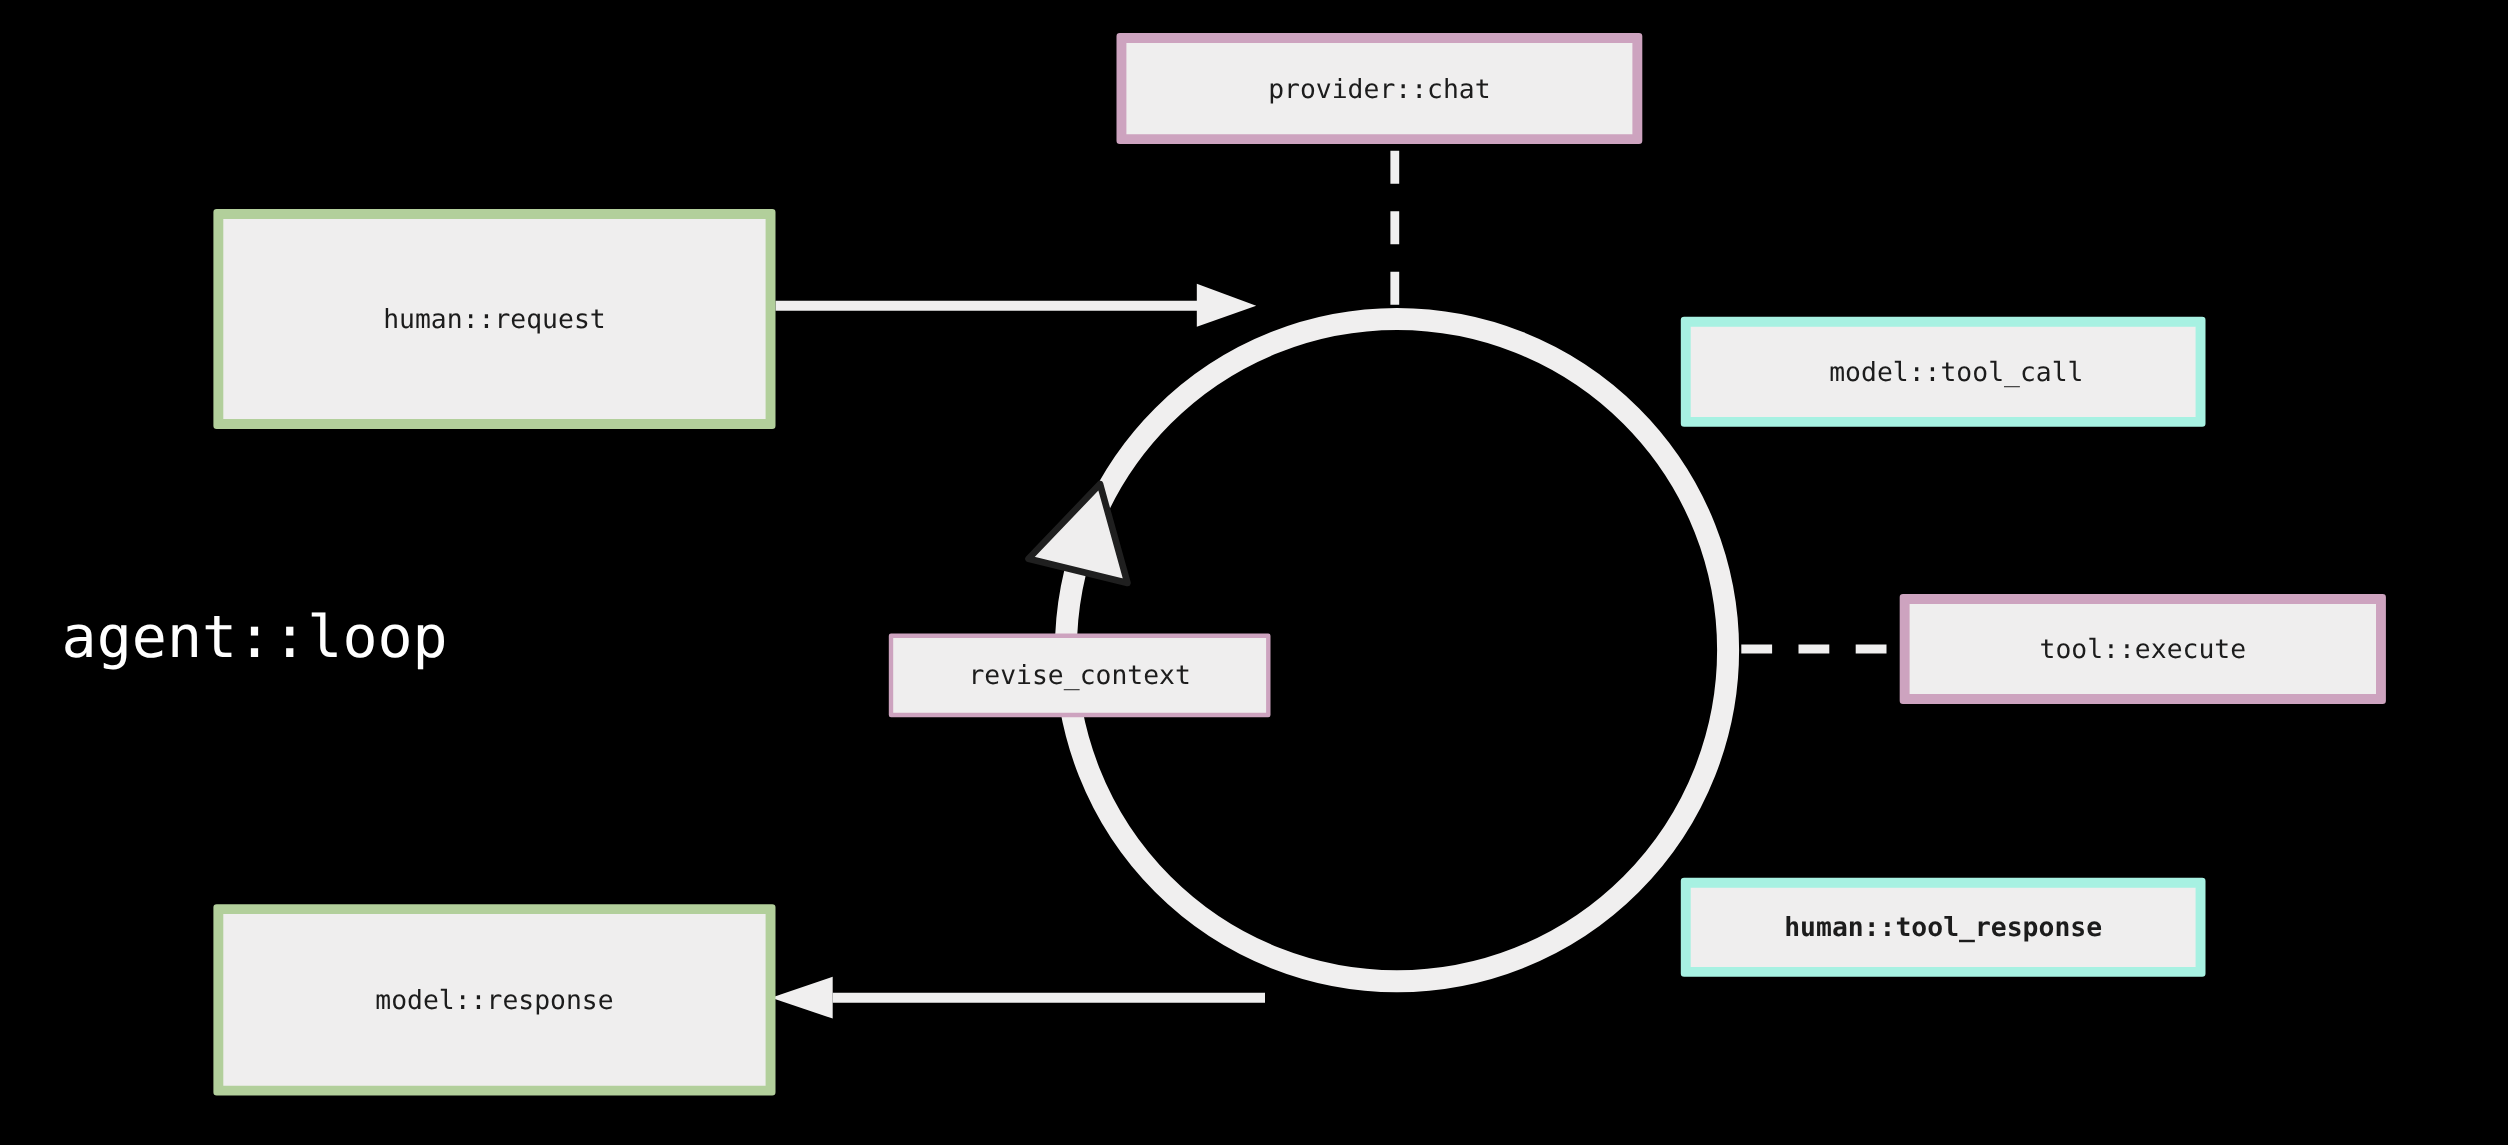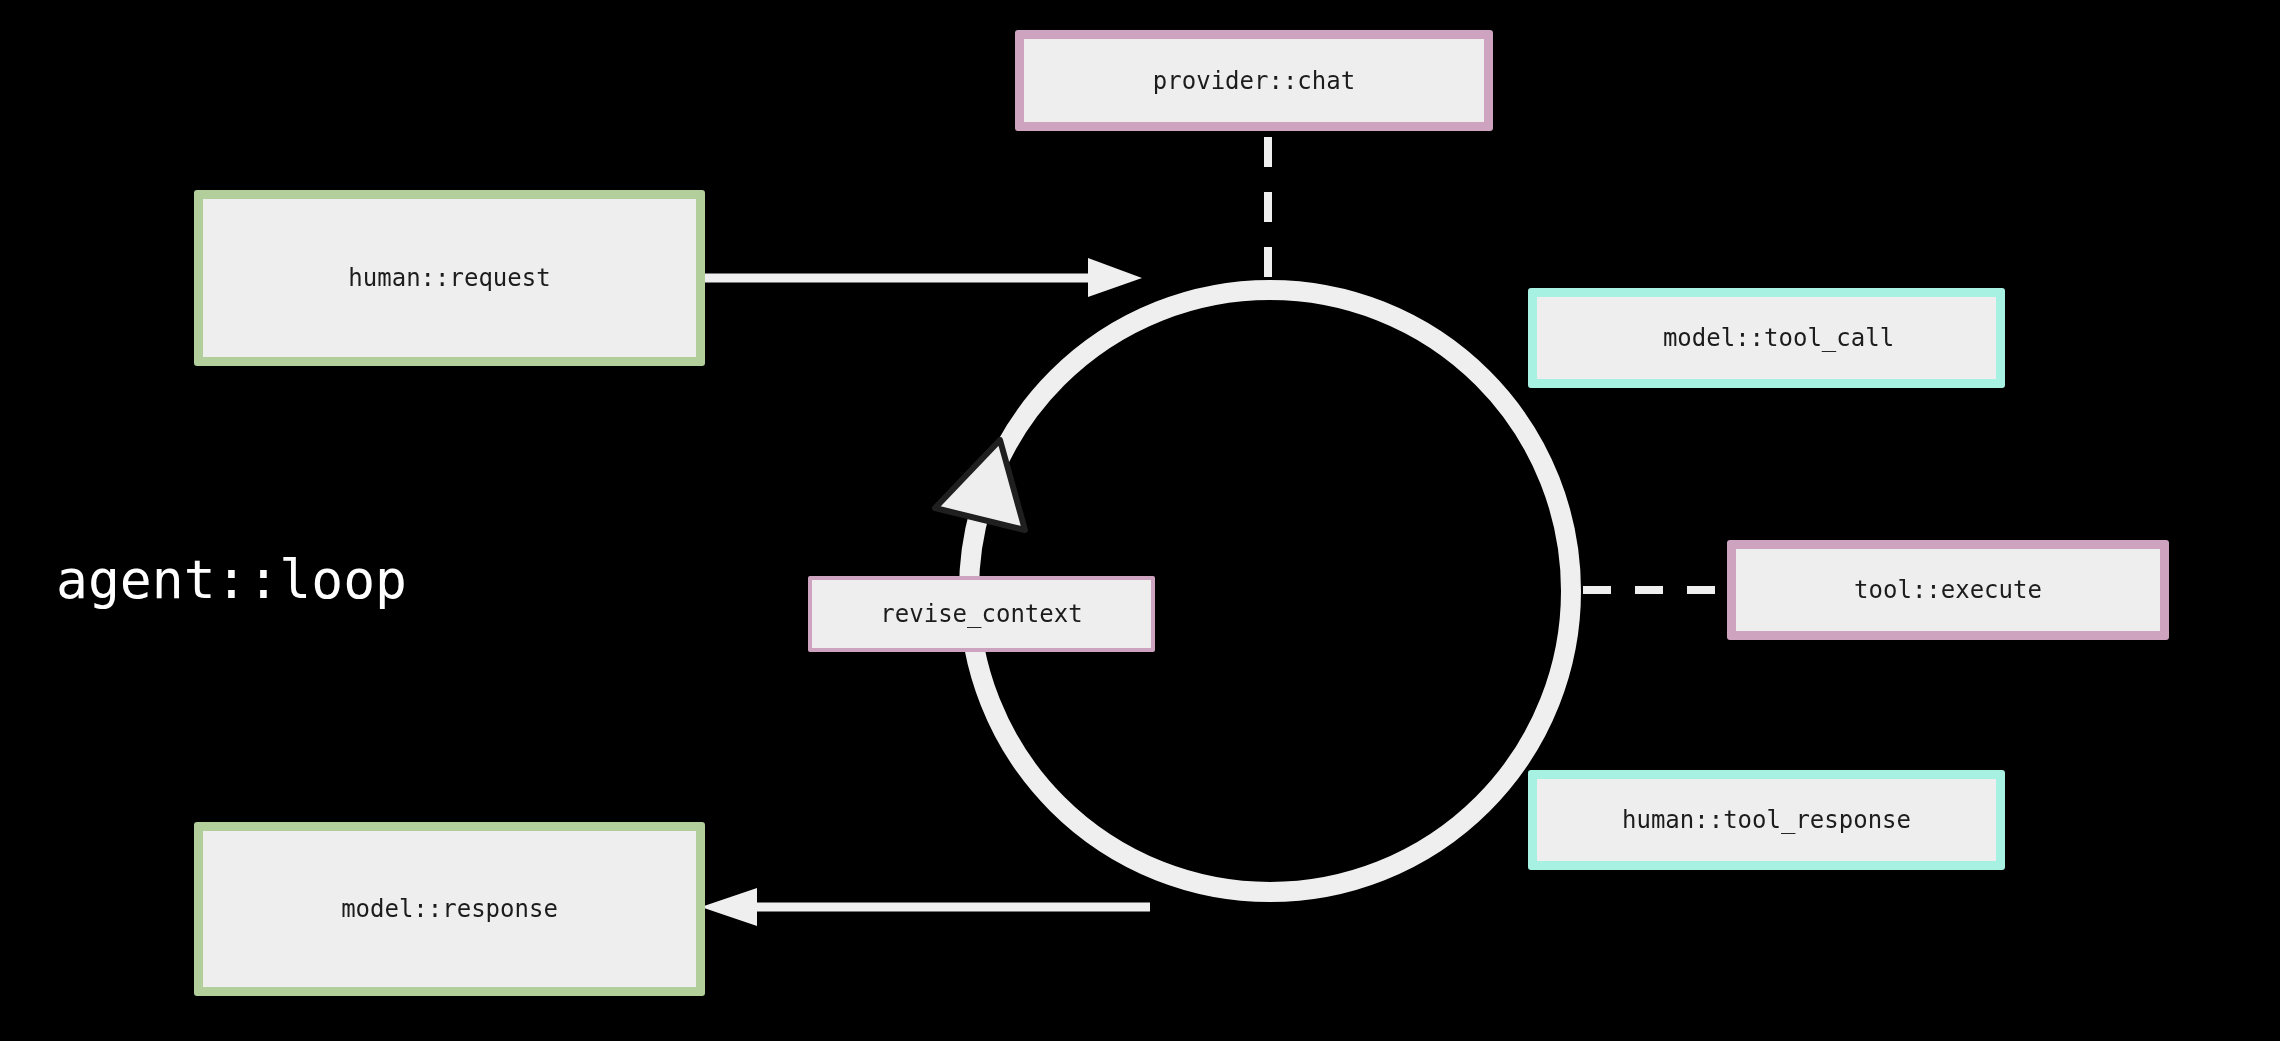--- a/index.html
+++ b/index.html
@@ -100,33 +100,33 @@
       <polygon class="arrow-head" points="757,888 701,907 757,926"></polygon>
     </g>
 
     <polygon class="dir-head" points="1000,440 935,508 1025,530"></polygon>
   </svg>
 
   <div class="node pink" style="left:1015px; top:30px; width:478px; height:101px;">
     <span>provider::chat</span>
   </div>
 
-  <div class="node green" style="left:194px; top:190px; width:511px; height:176px;">
+  <div class="node green" style="left:194px; top:190px; width:511px; height:200px;">
     <span>human::request</span>
   </div>
 
   <div class="node cyan" style="left:1528px; top:288px; width:477px; height:100px;padding-left:24px;">
     <span>model::tool_call</span>
   </div>
 
   <div class="node pink" style="left:1727px; top:540px; width:442px; height:100px;">
     <span>tool::execute</span>
   </div>
 
-  <div class="node cyan" style="left:1528px; top:770px; width:477px; height:100px;">
+  <div class="node cyan" style="left:1528px; top:798px; width:477px; height:90px;font-weight:bold;">
     <span>human::tool_response</span>
   </div>
 
   <div class="node green" style="left:194px; top:822px; width:511px; height:174px;">
     <span>model::response</span>
   </div>
 
   <div class="node pink thin" style="left:808px; top:576px; width:347px; height:76px;">
     <span>revise_context</span>
   </div>

